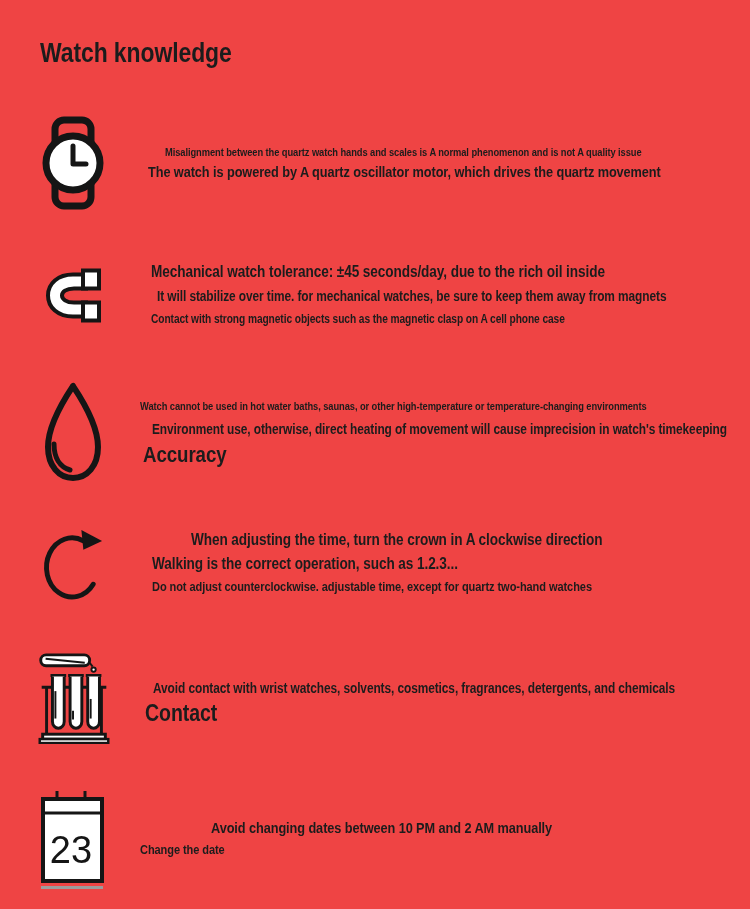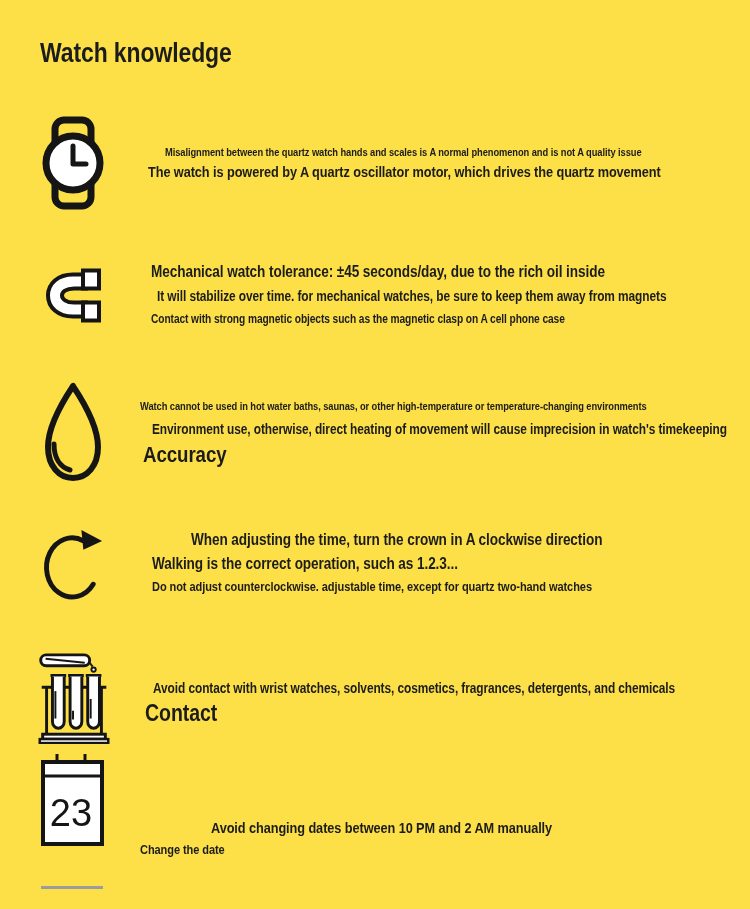--- a/index.html
+++ b/index.html
@@ -1,19 +1,19 @@
 <!DOCTYPE html>
 <html><head>
 <meta charset="utf-8">
 <style>
   html,body{margin:0;padding:0;background:#fff;}
   .canvas{
     position:relative;
     width:750px;height:909px;
-    background:#fde047;
+    background:#ef4444;
     font-family:"Liberation Sans",sans-serif;
     overflow:hidden;
   }
   .line{
     position:absolute;
     white-space:nowrap;
     font-weight:bold;
     color:#1c1c1c;
     line-height:1.15;
     transform:scaleX(0.85);
@@ -38,21 +38,21 @@
   .s4l3{left:152px;top:580px;font-size:13px;}
   .s5l1{left:153px;top:680px;font-size:14px;}
   .s5l2{left:145px;top:700px;font-size:23px;}
   .s6l1{left:211px;top:819px;font-size:15px;}
   .s6l2{left:140px;top:843px;font-size:13px;}
   .i1{left:42px;top:116px;width:62px;height:94px;}
   .i2{left:40px;top:265px;width:66px;height:61px;}
   .i3{left:40px;top:382px;width:66px;height:101px;}
   .i4{left:40px;top:528px;width:67px;height:77px;}
   .i5{left:38px;top:650px;width:72px;height:94px;}
-  .i6{left:40px;top:753px;width:65px;height:95px;}
+  .i6{left:40px;top:790px;width:65px;height:95px;}
   .cal-shadow{position:absolute;left:41px;top:886px;width:62px;height:3px;background:#9c9c9c;}
 </style>
 </head>
 <body>
 
 <div class="canvas">
 
   <div class="line t-title">Watch knowledge</div>
 
   <div>

